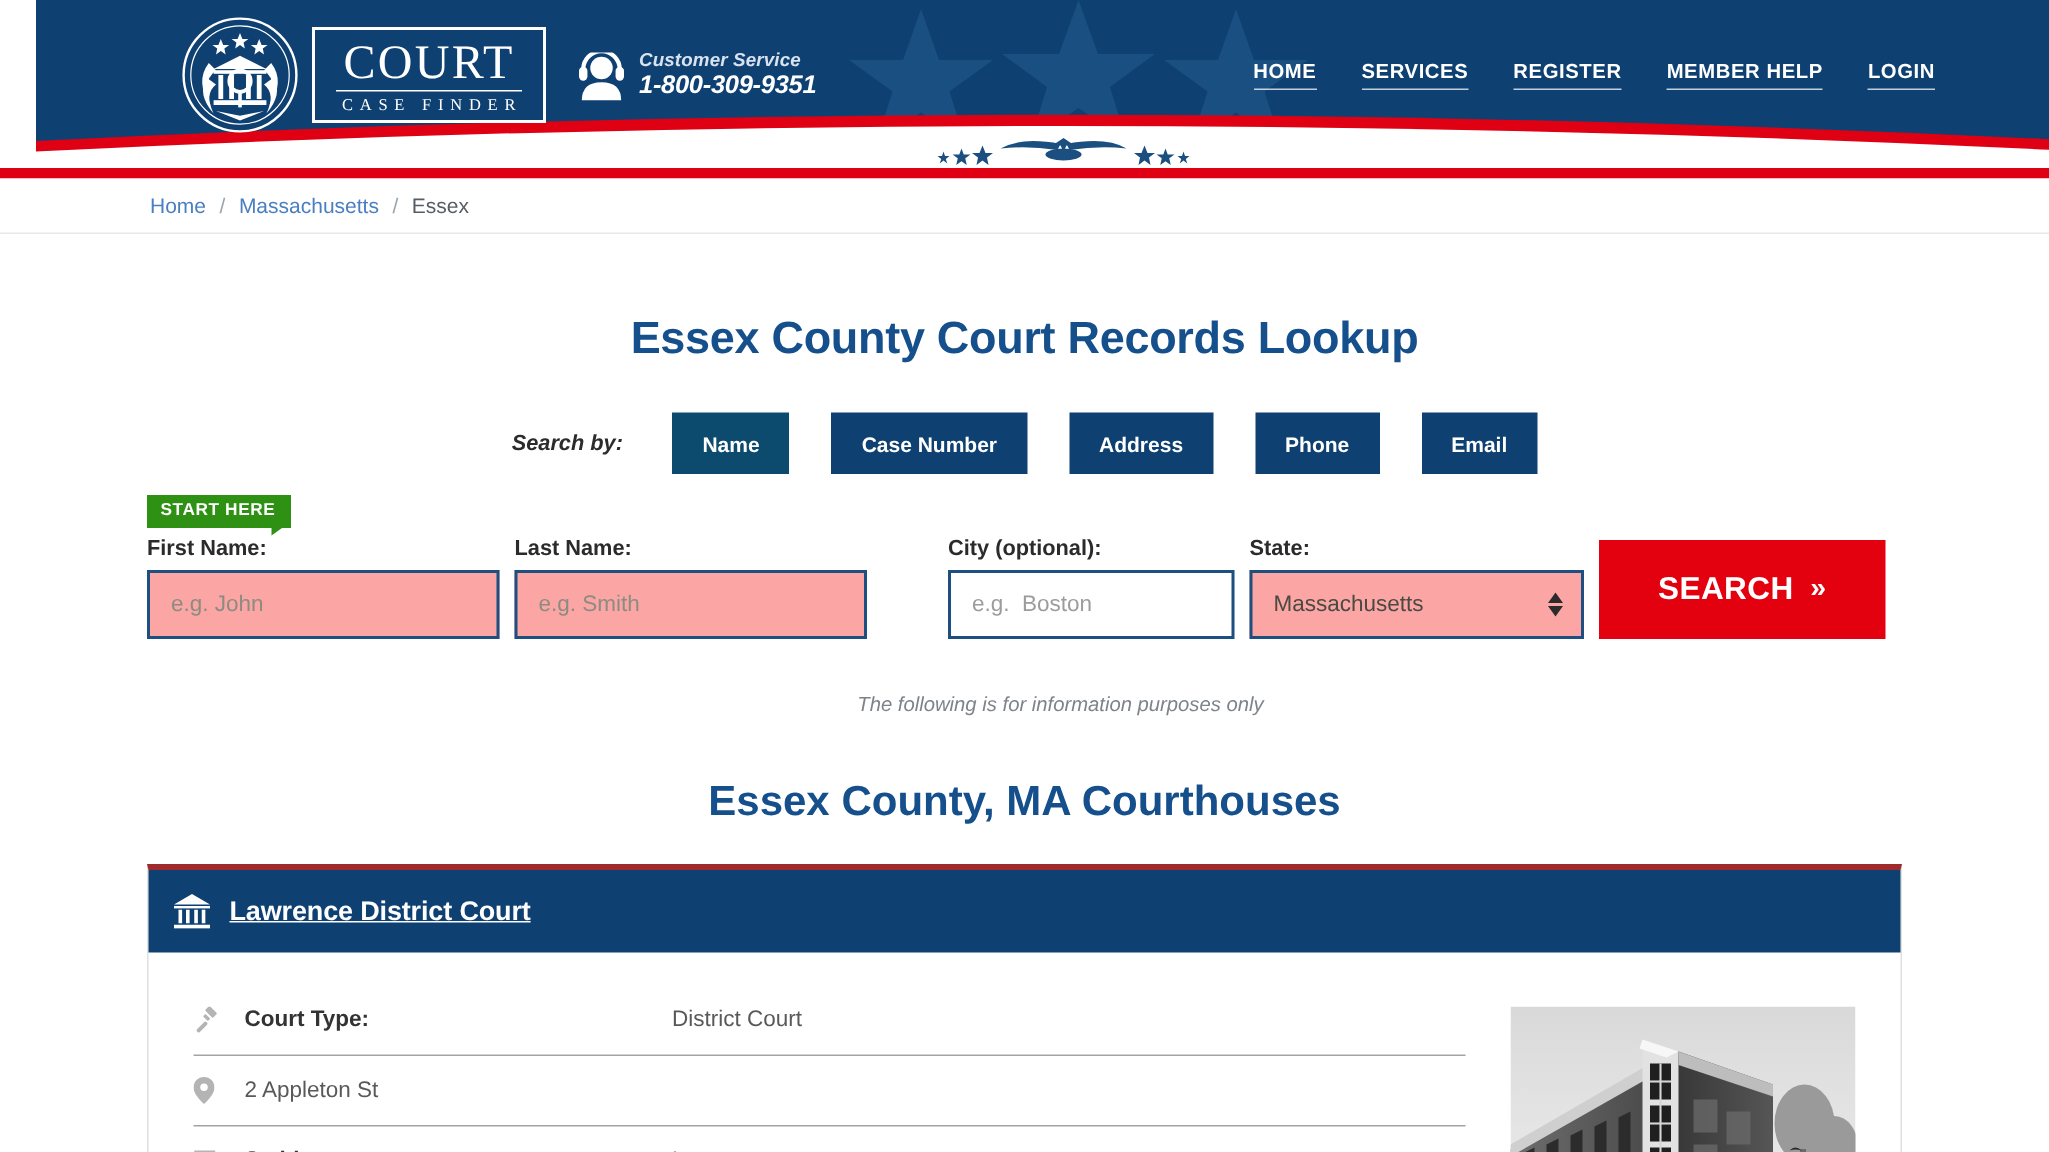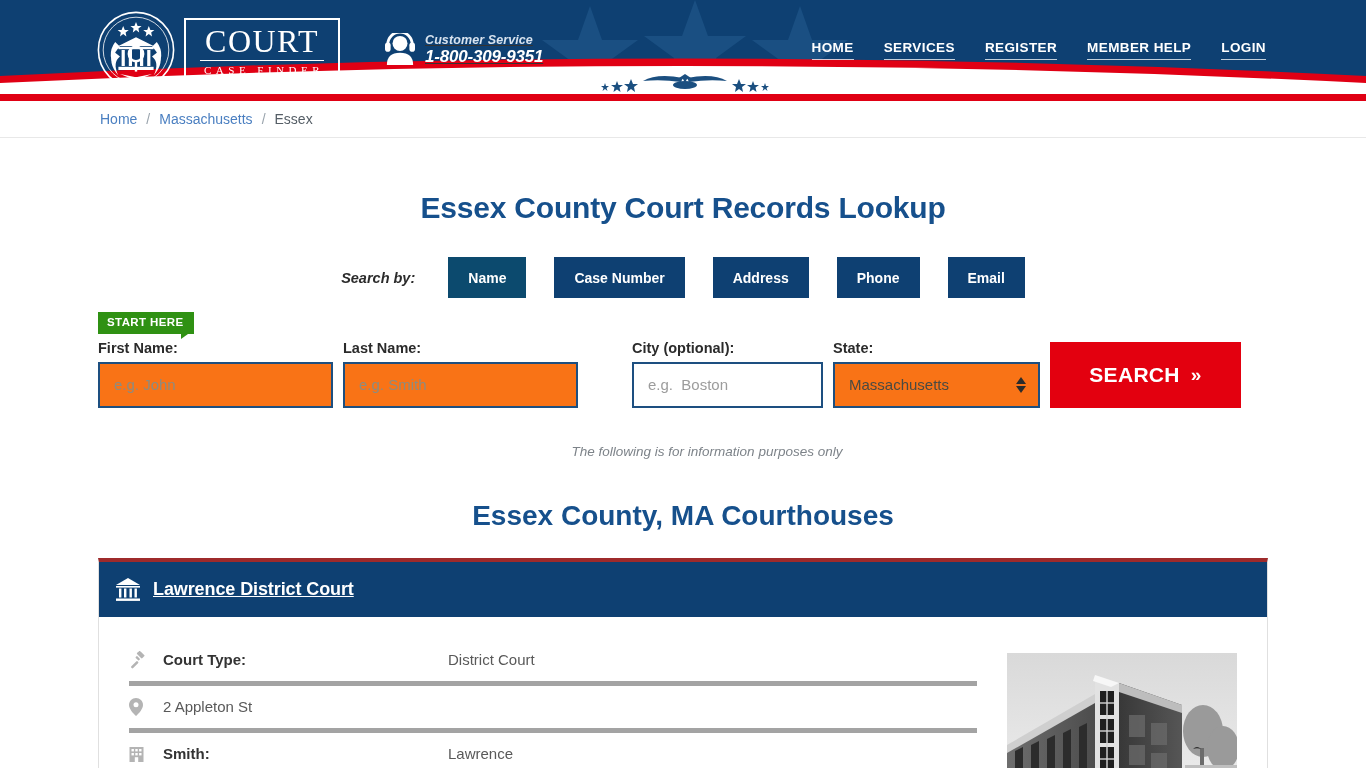--- a/index.html
+++ b/index.html
@@ -8,23 +8,24 @@
     width: 1366px; height: 768px;
     overflow: hidden;
     background: #ffffff;
     font-family: "Liberation Sans", sans-serif;
     color: #333333;
   }
 
   
   .site-header {
     position: relative;
-    height: 94px;
+    height: 112px;
     background: #0e4072;
     overflow: hidden;
+    margin-left: 24px;
   }
   .hdr-stars {
     position: absolute;
     top: 0; left: 535px;
     width: 320px; height: 96px;
     pointer-events: none;
   }
   .hdr-inner {
     position: relative;
     width: 1366px;
@@ -58,24 +59,23 @@
     display: block;
     margin-top: 4px;
     font-family: "Liberation Serif", serif;
     font-size: 11px;
     letter-spacing: 4.5px;
     color: #ffffff;
     padding-left: 4px;
   }
   .cust-service {
     position: absolute;
-    left: 385px; top: 33px;
-    display: flex;
-    align-items: flex-start;
-    text-decoration: underline;
+    left: 362px; top: 33px;
+    display: flex;
+    align-items: flex-end;
   }
   .headset-icon { width: 30px; height: 32px; flex: none; }
   .cs-text { margin-left: 10px; line-height: 1.15; }
   .cs-label {
     display: block;
     font-size: 12.5px;
     font-style: italic;
     font-weight: bold;
     color: #d8e3ef;
     letter-spacing: .1px;
@@ -195,31 +195,31 @@
   .fields-row {
     display: flex;
     align-items: flex-end;
     gap: 10px;
     margin-top: 6px;
   }
   .field { display: flex; flex-direction: column; }
   .f-first { width: 235px; }
   .f-last  { width: 235px; }
   .f-city  { width: 235px; padding-left: 44px; }
-  .f-state { width: 207px; }
+  .f-state { width: 223px; }
   .field label {
     font-size: 14.5px;
     font-weight: bold;
     color: #2b2b2b;
     margin-bottom: 6px;
   }
   .field input, .field select {
     height: 46px;
     border: 2px solid #1d4f80;
-    background: #f97316;
+    background: #fca5a5;
     font-size: 15px;
     color: #4a4a42;
     padding: 0 14px;
     font-family: "Liberation Sans", sans-serif;
     outline: none;
     width: 100%;
   }
   .field input::placeholder { color: #8c8c80; }
   .field.plain input { background: #ffffff; }
   .field.plain input::placeholder { color: #9c9c9c; }
@@ -299,21 +299,21 @@
   }
   .card-body {
     display: flex;
     padding: 22px 30px 0 30px;
   }
   .detail-col { width: 870px; }
   .detail-row {
     display: flex;
     align-items: center;
     height: 47px;
-    border-bottom: 5px solid #a3a3a3;
+    border-bottom: 1px solid #a3a3a3;
   }
   .detail-row .d-ico {
     width: 34px;
     flex: none;
     display: flex;
     align-items: center;
     color: #b4b4b4;
   }
   .detail-row .d-key {
     width: 285px;

